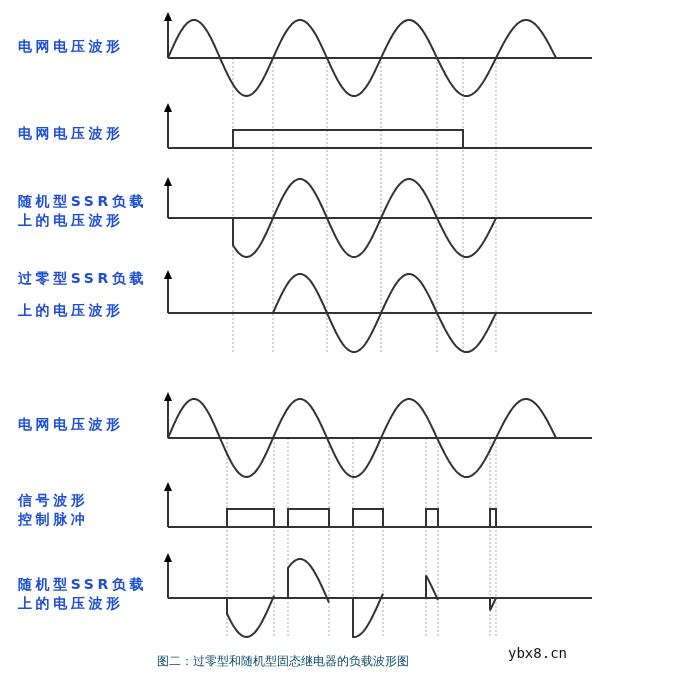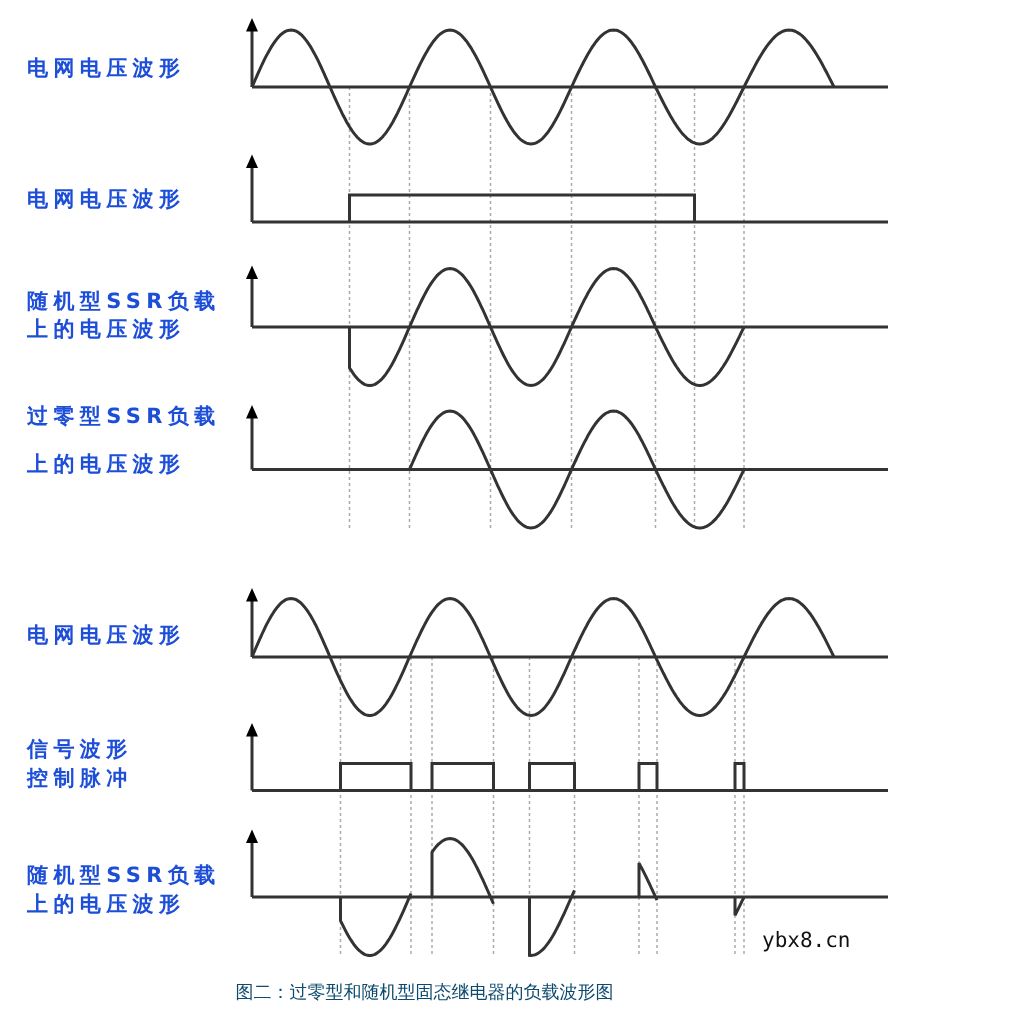--- a/index.html
+++ b/index.html
@@ -1,20 +1,20 @@
 <!DOCTYPE html>
 <html><head>
 <meta charset="utf-8">
 <style>
   html, body { margin:0; padding:0; background:#ffffff; }
   body { width:688px; height:686px; position:relative; overflow:hidden; font-family:"DejaVu Sans", sans-serif; }
   .label { position:absolute; left:18px; font-size:14px; line-height:19px; color:#1d4ed8; letter-spacing:3.6px; font-weight:bold; white-space:nowrap; }
   #diagram { position:absolute; left:0; top:0; }
   .caption { position:absolute; left:157px; top:653px; font-size:12px; color:#0c4a6e; white-space:nowrap; font-family:"DejaVu Sans", sans-serif; }
-  .watermark { position:absolute; left:508px; top:619px; font-size:14px; color:#111; font-family:"DejaVu Sans Mono", monospace; }
+  .watermark { position:absolute; left:508px; top:645px; font-size:14px; color:#111; font-family:"DejaVu Sans Mono", monospace; }
 </style>
 </head>
 <body>
 
 <svg id="diagram" width="688" height="686" xmlns="http://www.w3.org/2000/svg">
     <line x1="233" y1="58" x2="233" y2="352" stroke="#aaaaaa" stroke-width="1" stroke-dasharray="2,2"></line>
     <line x1="273" y1="58" x2="273" y2="352" stroke="#aaaaaa" stroke-width="1" stroke-dasharray="2,2"></line>
     <line x1="327" y1="58" x2="327" y2="352" stroke="#aaaaaa" stroke-width="1" stroke-dasharray="2,2"></line>
     <line x1="381" y1="58" x2="381" y2="352" stroke="#aaaaaa" stroke-width="1" stroke-dasharray="2,2"></line>
     <line x1="437" y1="58" x2="437" y2="352" stroke="#aaaaaa" stroke-width="1" stroke-dasharray="2,2"></line>

